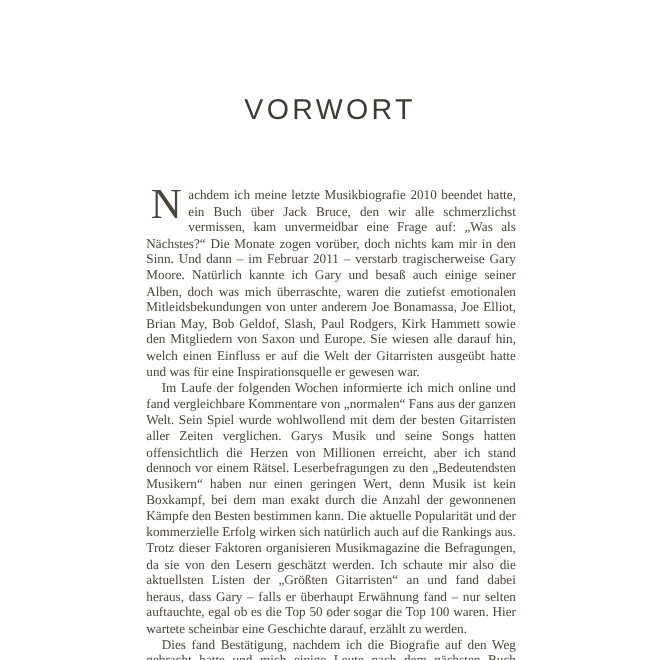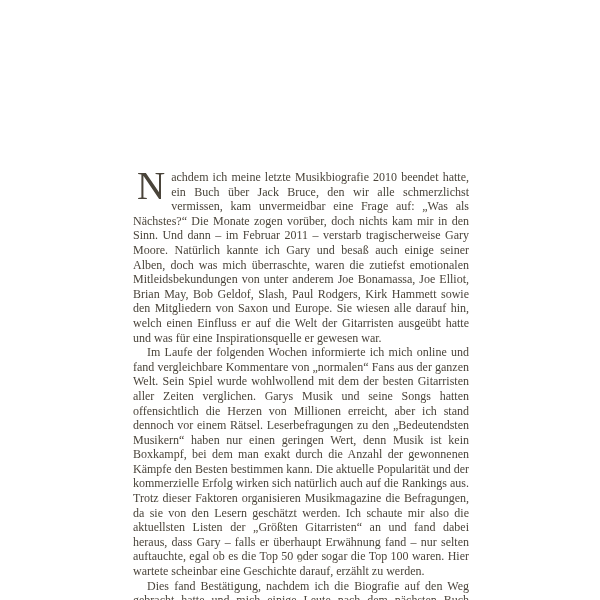--- a/index.html
+++ b/index.html
@@ -60,20 +60,21 @@
     text-align: center;
     font-size: 10.5px;
     color: #8b8576;
   }
 </style>
 </head>
 <body>
 
 <div class="book-page">
 
+  <h1 class="chapter-title">VORWORT</h1>
 
   <section class="text-block">
     <p class="opening"><span class="drop-cap">N</span><span>achdem ich meine letzte Musikbiografie 2010 beendet hatte, ein Buch über Jack Bruce, den wir alle schmerzlichst vermissen, kam unvermeidbar eine Frage auf: „Was als Nächstes?“ Die Monate zogen vorüber, doch nichts kam mir in den Sinn. Und dann – im Februar 2011 – verstarb tragischerweise Gary Moore. Natürlich kannte ich Gary und besaß auch einige seiner Alben, doch was mich überraschte, waren die zutiefst emotionalen Mitleidsbekundungen von unter anderem Joe Bonamassa, Joe Elliot, Brian May, Bob Geldof, Slash, Paul Rodgers, Kirk Hammett sowie den Mitgliedern von Saxon und Europe. Sie wiesen alle darauf hin, welch einen Einfluss er auf die Welt der Gitarristen ausgeübt hatte und was für eine Inspirationsquelle er gewesen war.</span></p>
     <p>Im Laufe der folgenden Wochen informierte ich mich online und fand vergleichbare Kommentare von „normalen“ Fans aus der ganzen Welt. Sein Spiel wurde wohlwollend mit dem der besten Gitarristen aller Zeiten verglichen. Garys Musik und seine Songs hatten offensichtlich die Herzen von Millionen erreicht, aber ich stand dennoch vor einem Rätsel. Leserbefragungen zu den „Bedeutendsten Musikern“ haben nur einen geringen Wert, denn Musik ist kein Boxkampf, bei dem man exakt durch die Anzahl der gewonnenen Kämpfe den Besten bestimmen kann. Die aktuelle Popularität und der kommerzielle Erfolg wirken sich natürlich auch auf die Rankings aus. Trotz dieser Faktoren organisieren Musikmagazine die Befragungen, da sie von den Lesern geschätzt werden. Ich schaute mir also die aktuellsten Listen der „Größten Gitarristen“ an und fand dabei heraus, dass Gary – falls er überhaupt Erwähnung fand – nur selten auftauchte, egal ob es die Top 50 oder sogar die Top 100 waren. Hier wartete scheinbar eine Geschichte darauf, erzählt zu werden.</p>
     <p>Dies fand Bestätigung, nachdem ich die Biografie auf den Weg gebracht hatte und mich einige Leute nach dem nächsten Buch fragten. Als ich „Gary</p>
   </section>
 
   <div class="page-number">9</div>
 
 </div>

